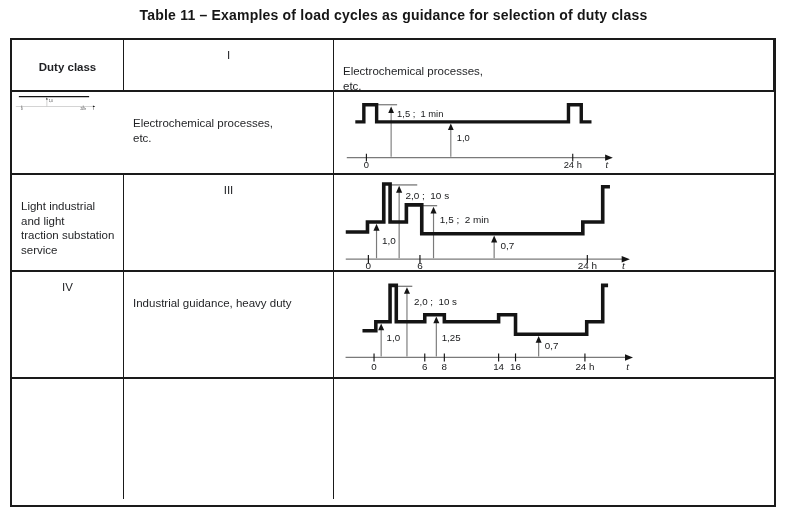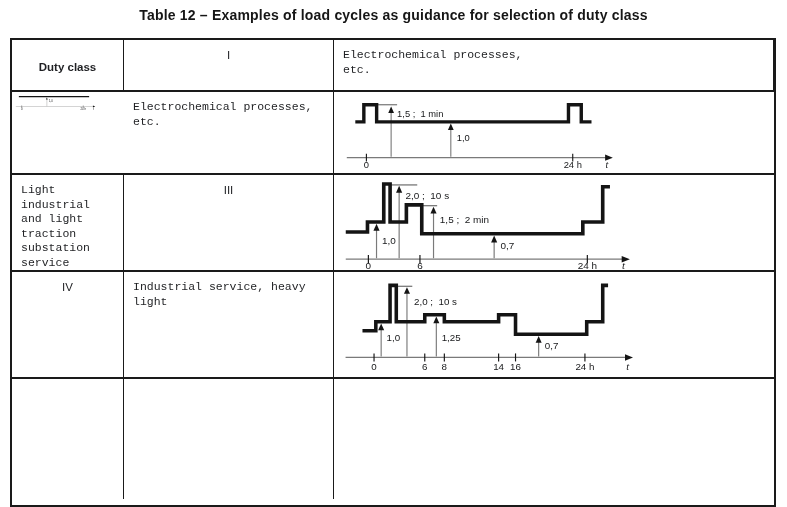--- a/index.html
+++ b/index.html
@@ -22,29 +22,29 @@
   .cell{
     box-sizing:border-box;position:relative;
     border-right:1px solid #1a1a1a;border-bottom:2px solid #1a1a1a;
     overflow:hidden;
   }
   .cell.last-col{border-right:none;}
   .cell.partial{border-bottom:none;}
   .hdr{font-weight:bold;font-size:11.5px;text-align:center;padding-top:20px;line-height:15px;}
   .hdr3{white-space:pre-line;padding-left:4px;padding-right:4px;}
   .class-cell{font-size:11.5px;text-align:center;padding-top:9px;}
-  .apps-cell{font-size:11.5px;padding:8px 6px 0 9px;white-space:pre-line;line-height:14.5px;font-family:Liberation Mono, monospace;}
+  .apps-cell{font-size:11.5px;padding:24px 6px 0 9px;white-space:pre-line;line-height:14.5px;}
   .diagram{position:absolute;left:0;top:0;width:100%;height:100%;display:block;}
   svg text{font-family:"Liberation Sans",sans-serif;font-size:11px;fill:#17181a;white-space:pre;}
   svg text.t-label{font-family:"Liberation Serif",serif;font-style:italic;font-size:12px;}
 </style>
 </head>
 <body>
 
-<div class="doc-title">Table 12 – Examples of load cycles as guidance for selection of duty class</div>
+<div class="doc-title">Table 11 – Examples of load cycles as guidance for selection of duty class</div>
 
 <div class="tbl">
 
   <div class="cell hdr">Duty class</div>
 
   <div class="cell class-cell">I</div>
   <div class="cell apps-cell">Electrochemical processes,
 etc.</div>
   <div class="cell last-col">
     <svg class="diagram" preserveAspectRatio="xMinYMin meet" viewBox="0 0 440 81">
@@ -110,21 +110,21 @@
         <polygon points="110,35 106.6,42.5 113.4,42.5" fill="#141414"></polygon>
         <text x="117" y="53">1,5 ;  2 min</text>
         <line x1="177" y1="92" x2="177" y2="73" stroke="#7a7a7a" stroke-width="1.3"></line>
         <polygon points="177,67 173.6,74.5 180.4,74.5" fill="#141414"></polygon>
         <text x="184" y="82">0,7</text>
         <polyline points="13,63 37,63 37,52 55,52 55,10 62,10 62,52 80,52 80,33 97,33 97,65 275,65 275,52 297,52 297,13 305,13" fill="none" stroke="#141414" stroke-width="4" stroke-linejoin="miter" stroke-linecap="butt"></polyline>
       </svg>
   </div>
 
   <div class="cell class-cell">IV</div>
-  <div class="cell apps-cell">Industrial service, heavy light</div>
+  <div class="cell apps-cell">Industrial guidance, heavy duty</div>
   <div class="cell last-col">
     <svg class="diagram" preserveAspectRatio="xMinYMin meet" viewBox="0 0 440 118">
         <line x1="13" y1="96" x2="329" y2="96" stroke="#7a7a7a" stroke-width="1.3"></line>
         <polygon points="336,96 327,92.4 327,99.6" fill="#141414"></polygon>
         <line x1="45" y1="91.5" x2="45" y2="100.5" stroke="#141414" stroke-width="1.3"></line>
         <text x="45" y="110" text-anchor="middle">0</text>
         <line x1="102" y1="91.5" x2="102" y2="100.5" stroke="#141414" stroke-width="1.3"></line>
         <text x="102" y="110" text-anchor="middle">6</text>
         <line x1="124" y1="91.5" x2="124" y2="100.5" stroke="#141414" stroke-width="1.3"></line>
         <text x="124" y="110" text-anchor="middle">8</text>

